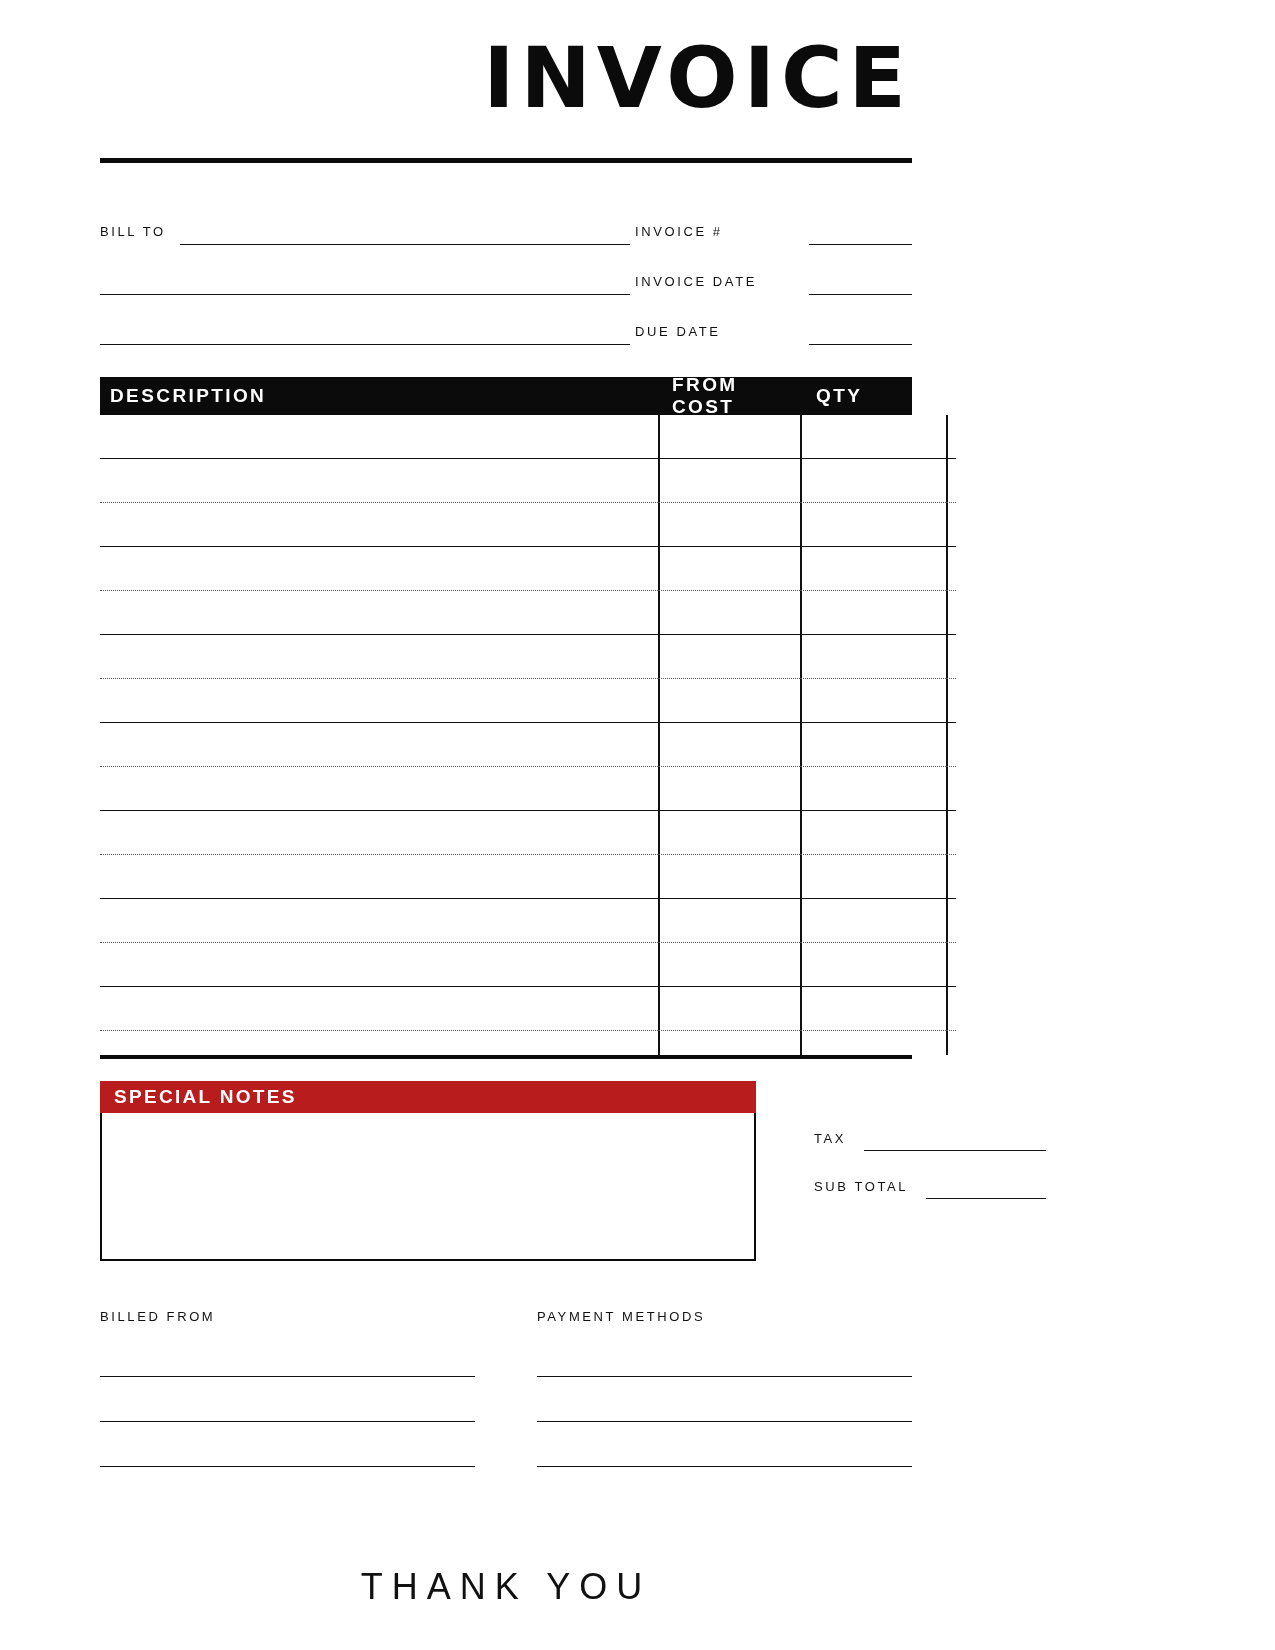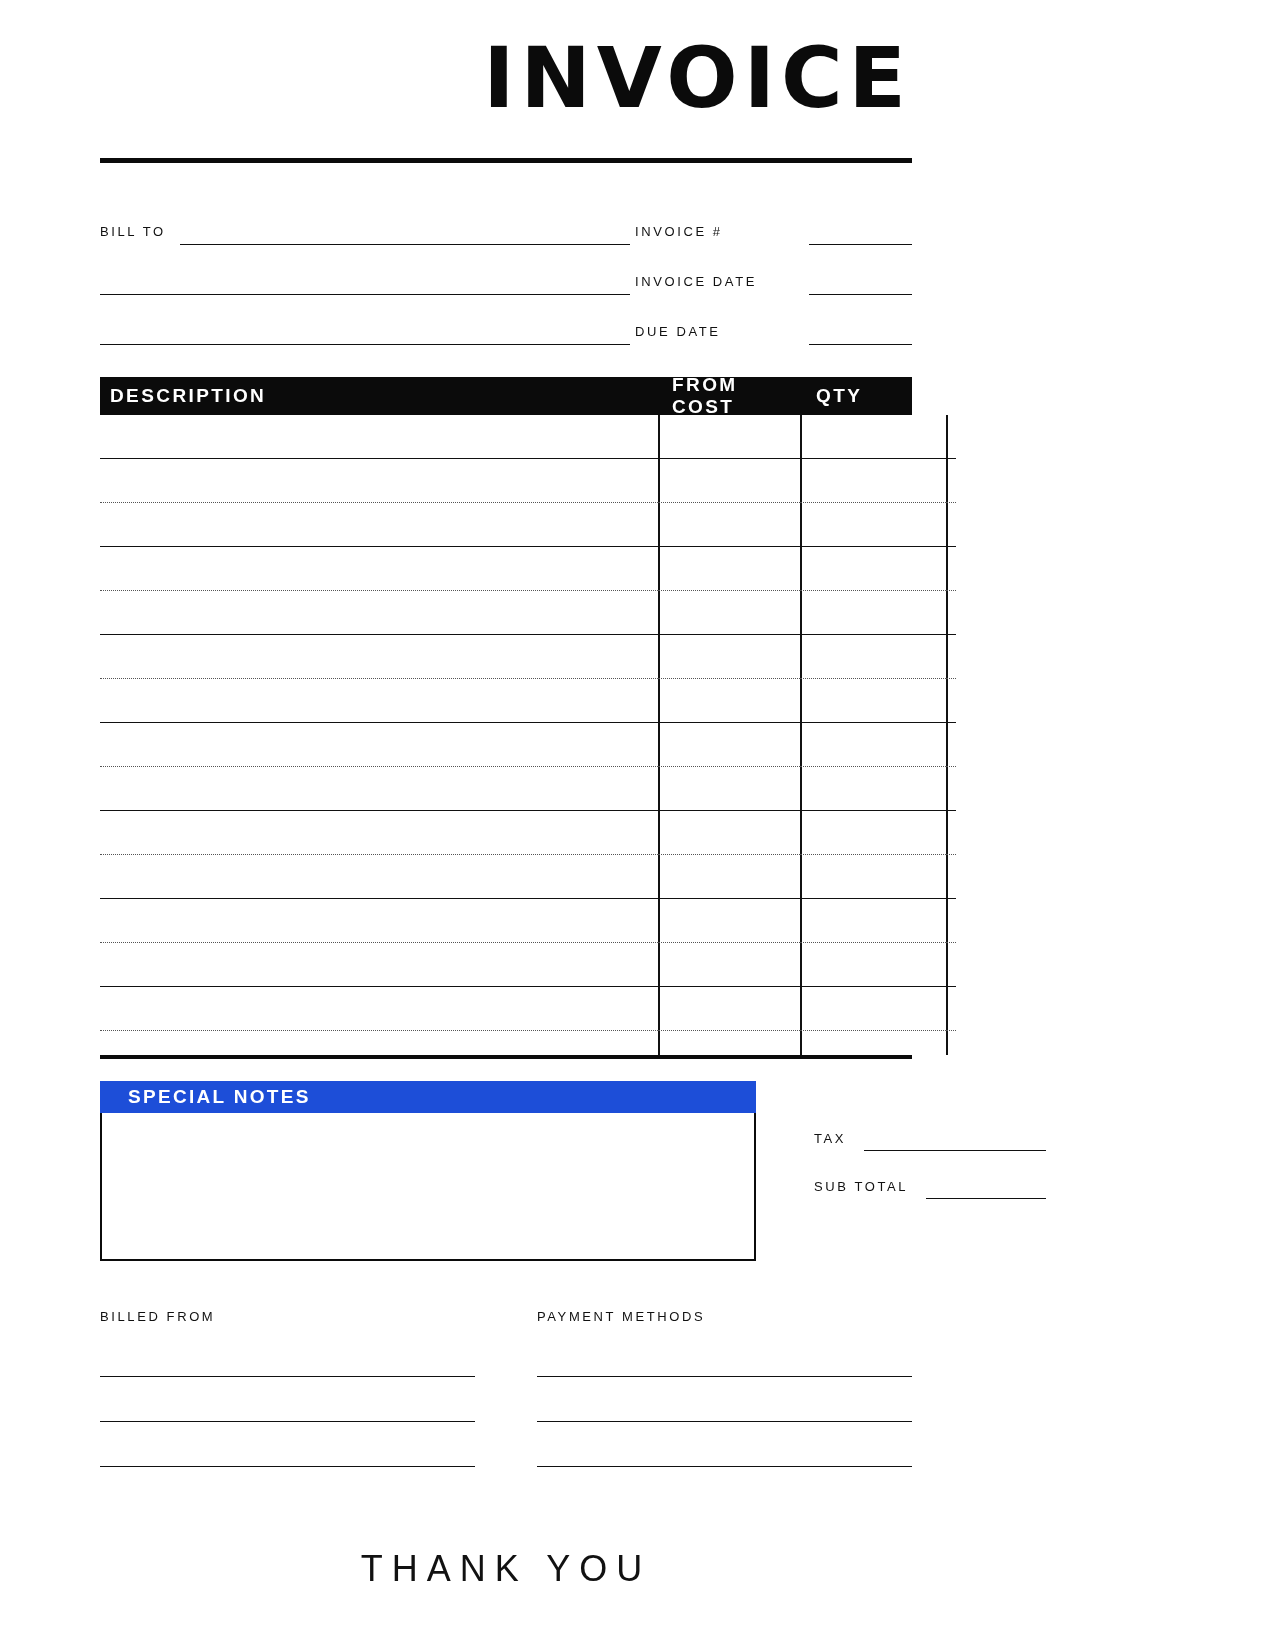--- a/index.html
+++ b/index.html
@@ -161,26 +161,26 @@
 
   
   .lower {
     display: flex;
     margin-top: 22px;
   }
   .notes {
     flex: 0 0 656px;
   }
   .notes-head {
-    background: #1d4ed8;
+    background: #b91c1c;
     color: #fff;
     height: 32px;
     display: flex;
     align-items: center;
-    padding-left: 28px;
+    padding-left: 14px;
     box-sizing: border-box;
   }
   .notes-head .th { letter-spacing: 2.3px; }
   .notes-box {
     border: 2px solid #0b0b0b;
     border-top: none;
     height: 148px;
     box-sizing: border-box;
   }
   .totals {
@@ -215,21 +215,21 @@
   .fcol .lbl { display: block; margin-bottom: 8px; }
   .fline {
     border-bottom: 1.6px solid #111111;
     height: 44px;
   }
 
   .thanks {
     position: absolute;
     left: 0;
     right: 0;
-    bottom: 60px;
+    bottom: 42px;
     text-align: center;
     font-family: "Liberation Sans", sans-serif;
     font-size: 36px;
     letter-spacing: 9px;
     font-weight: 400;
     color: #111111;
   }
 </style>
 </head>
 <body>

